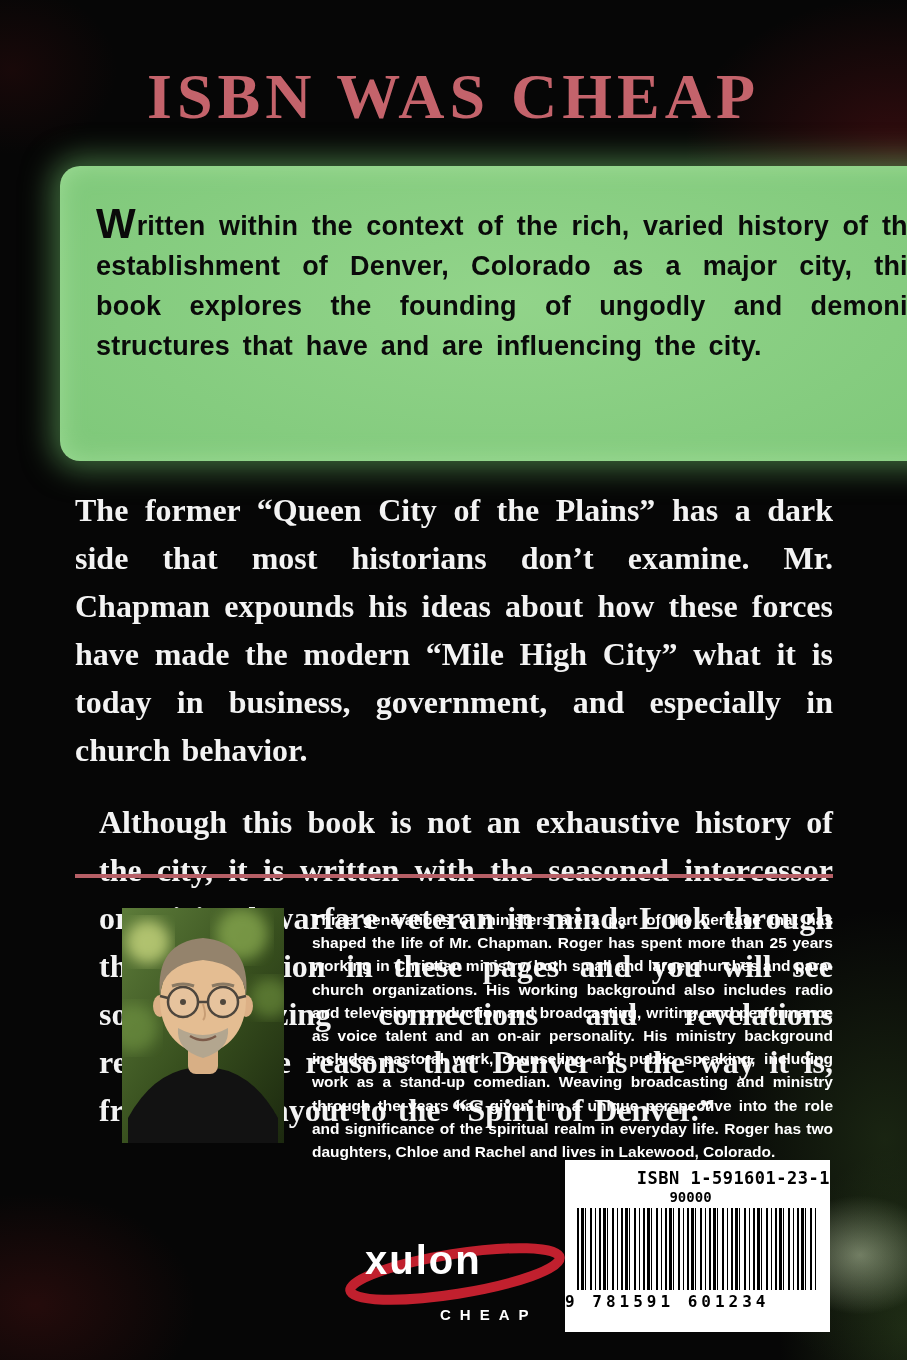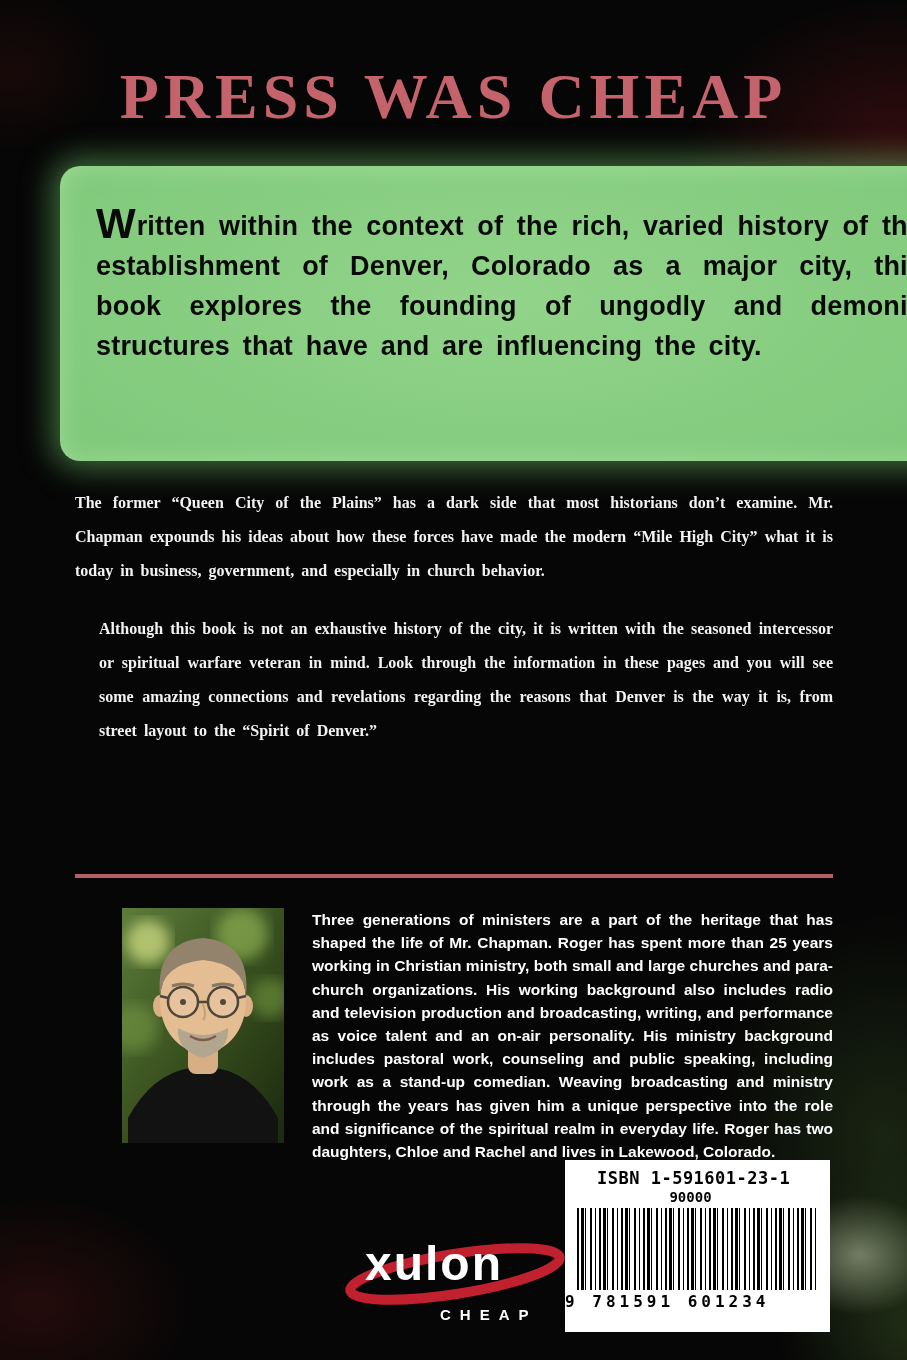--- a/index.html
+++ b/index.html
@@ -29,67 +29,67 @@
   }
   .green-text{
     font-family:"Liberation Sans",sans-serif;font-weight:bold;
     font-size:27px;line-height:40px;color:#0a0a0a;
     text-align:justify;letter-spacing:0.2px;word-spacing:5px;
   }
   .dropcap{font-size:42px;line-height:0;vertical-align:-3px;letter-spacing:1px;}
   .body-copy{position:absolute;left:75px;top:486px;width:758px;}
   .body-par{
     font-family:"Liberation Serif",serif;font-weight:700;
-    font-size:16px;line-height:34px;color:#f3f3f3;
+    font-size:32px;line-height:48px;color:#f3f3f3;
     text-align:justify;word-spacing:3px;
   }
   .body-par + .body-par{margin-top:24px;margin-left:24px;}
   .divider{position:absolute;left:75px;top:874px;width:758px;height:4px;background:#b65f66;}
   .author-row{position:absolute;left:75px;top:908px;width:758px;display:flex;gap:28px;padding-left:47px;}
   .author-photo{width:162px;height:235px;flex:0 0 162px;overflow:hidden;}
   .bio{
     flex:1;font-family:"Liberation Sans",sans-serif;font-weight:bold;
     font-size:15.5px;line-height:23.2px;color:#ffffff;text-align:justify;
   }
   .logo{position:absolute;left:340px;top:1238px;width:230px;height:100px;}
   .swoosh{position:absolute;left:0;top:-6px;}
   .logo-word{
     position:absolute;left:25px;top:2px;
     font-family:"Liberation Sans",sans-serif;font-weight:bold;
-    font-size:48px;letter-spacing:2px;color:#ffffff;line-height:1;
+    font-size:40px;letter-spacing:2px;color:#ffffff;line-height:1;
   }
   .logo-press{
     position:absolute;left:100px;top:68px;
     font-family:"Liberation Sans",sans-serif;font-weight:bold;
     font-size:15px;letter-spacing:9px;color:#ffffff;
   }
   .barcode{
     position:absolute;left:565px;top:1160px;width:265px;height:172px;
     background:#ffffff;color:#000;
     font-family:"DejaVu Sans Mono","Liberation Mono",monospace;
   }
-  .isbn{margin-top:8px;text-align:left;font-size:17px;letter-spacing:0.5px;font-weight:bold;padding-left:32px;}
+  .isbn{margin-top:8px;text-align:right;font-size:17px;letter-spacing:0.5px;font-weight:bold;}
   .price{text-align:center;padding-right:14px;font-size:14px;margin-top:1px;font-weight:bold;}
   .bars{
     height:82px;margin:3px 12px 0;
     background:repeating-linear-gradient(90deg,
       #000 0 2px, #fff 2px 4px,
       #000 4px 7px, #fff 7px 8px,
       #000 8px 9px, #fff 9px 13px,
       #000 13px 15px, #fff 15px 18px,
       #000 18px 19px, #fff 19px 22px);
   }
   .barcode-num{font-size:16px;letter-spacing:4px;margin-top:2px;font-weight:bold;}
 </style>
 </head>
 <body>
 
 <div class="page">
 
-  <h1 class="title">PRESS WAS CHEAP</h1>
+  <h1 class="title">ISBN WAS CHEAP</h1>
 
   <div class="green-box">
     <p class="green-text"><span class="dropcap">W</span><span>ritten within the context of the rich, varied history of the establishment of Denver, Colorado as a major city, this book explores the founding of ungodly and demonic structures that have and are influencing the city.</span></p>
   </div>
 
   <div class="body-copy">
     <p class="body-par">The former “Queen City of the Plains” has a dark side that most historians don’t examine. Mr. Chapman expounds his ideas about how these forces have made the modern “Mile High City” what it is today in business, government, and especially in church behavior.</p>
     <p class="body-par">Although this book is not an exhaustive history of the city, it is written with the seasoned intercessor or spiritual warfare veteran in mind. Look through the information in these pages and you will see some amazing connections and revelations regarding the reasons that Denver is the way it is, from street layout to the “Spirit of Denver.”</p>
   </div>
 

